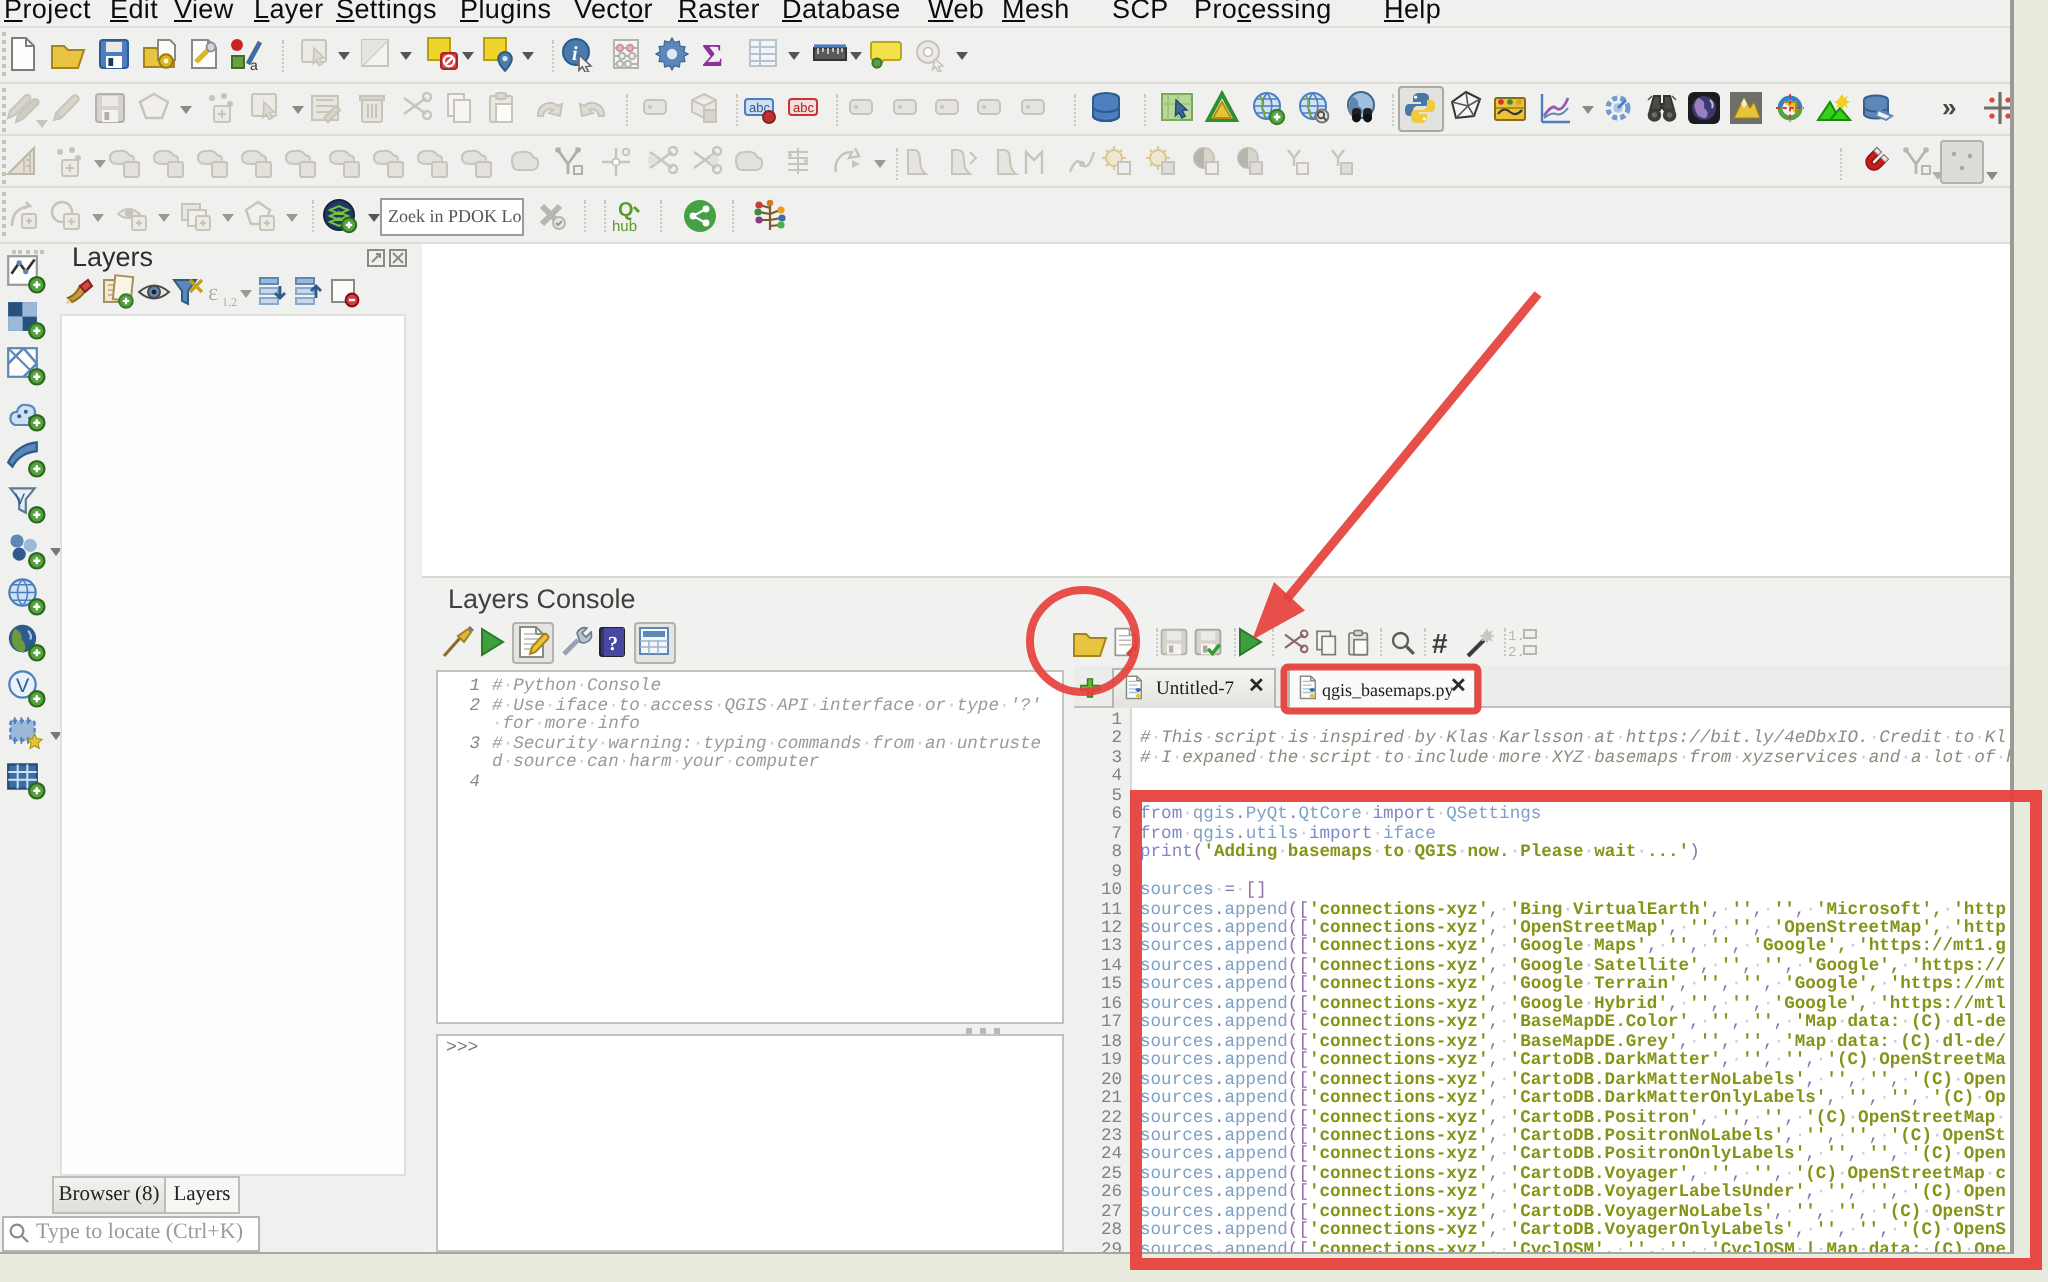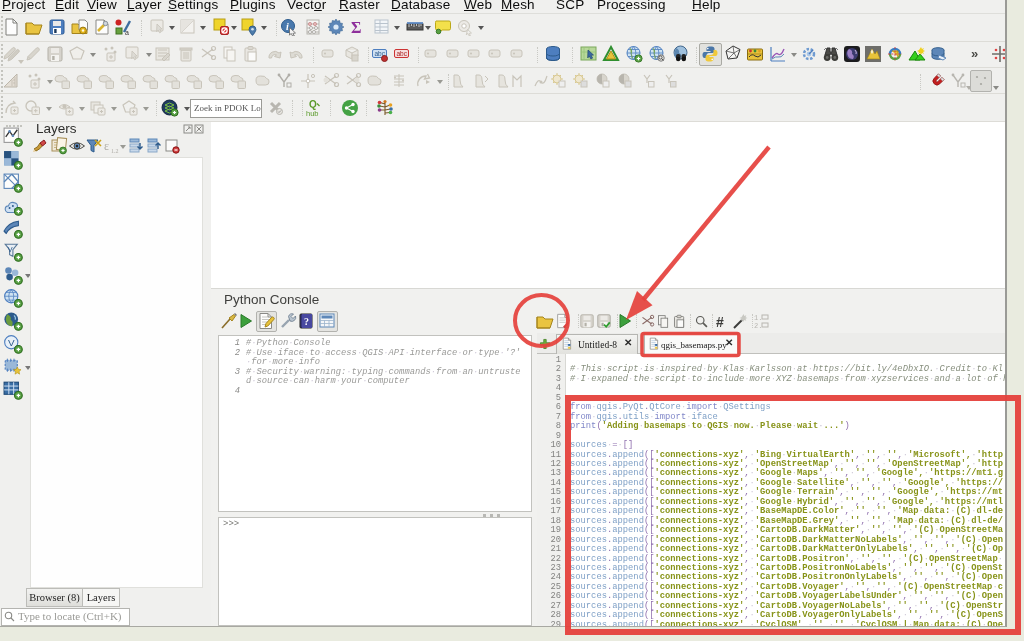--- a/index.html
+++ b/index.html
@@ -84,21 +84,21 @@
     <div style="position:absolute;left:83px;top:588px;width:37px;height:19px;background:#f6f6f4;border:1px solid #bcbcb8;border-left:none;font-family:'Liberation Serif',serif;font-size:10.5px;color:#222;text-align:center;padding-top:3px">Layers</div>
     <div style="position:absolute;left:211px;top:122px;width:796px;height:166px;background:#ffffff"></div>
     <div style="position:absolute;left:0px;top:607px;width:211px;height:20px;background:#f0f0ee"></div>
     <div style="position:absolute;left:1px;top:608px;width:129px;height:18px;background:#fff;border:1px solid #b4b4b0"></div>
     <svg style="position:absolute;left:4px;top:611px;" width="11" height="11" viewBox="0 0 11 11">
       <circle cx="4.5" cy="4.5" r="3.2" fill="none" stroke="#8a8a86" stroke-width="1.1"></circle>
       <path d="M7 7 l3 3" stroke="#8a8a86" stroke-width="1.1"></path>
     </svg>
     <div style="position:absolute;left:18px;top:610px;font-family:'Liberation Serif',serif;font-size:11px;color:#9a9a96;white-space:nowrap">Type to locate (Ctrl+K)</div>
     <div style="position:absolute;left:211px;top:288px;width:796px;height:339px;background:#f1f1ef;border-top:1px solid #d8d8d4"></div>
-    <div style="position:absolute;left:224px;top:292px;font-size:13.5px;color:#3f3f3d">Python Console</div>
+    <div style="position:absolute;left:224px;top:292px;font-size:13.5px;color:#3f3f3d">Layers Console</div>
     <div style="position:absolute;left:256px;top:311px;width:21px;height:21px;background:#e4e4e1;border:1px solid #b2b2ae;border-radius:2px"></div>
     <div style="position:absolute;left:317px;top:311px;width:21px;height:21px;background:#e4e4e1;border:1px solid #b2b2ae;border-radius:2px"></div>
     <div style="position:absolute;left:578px;top:314px;width:1px;height:14px;border-left:1px dotted #c9c9c4"></div>
     <div style="position:absolute;left:617px;top:314px;width:1px;height:14px;border-left:1px dotted #c9c9c4"></div>
     <div style="position:absolute;left:636px;top:314px;width:1px;height:14px;border-left:1px dotted #c9c9c4"></div>
     <div style="position:absolute;left:690px;top:314px;width:1px;height:14px;border-left:1px dotted #c9c9c4"></div>
     <div style="position:absolute;left:712px;top:314px;width:1px;height:14px;border-left:1px dotted #c9c9c4"></div>
     <div style="position:absolute;left:752px;top:314px;width:1px;height:14px;border-left:1px dotted #c9c9c4"></div>
     <div style="position:absolute;left:218px;top:335px;width:314px;height:177px;background:#fff;border:1px solid #c2c2be"></div>
     <div style="position:absolute;font-family:'Liberation Mono',monospace;font-size:8.8px;line-height:9.57px;font-style:italic;color:#9a9a98;white-space:pre;left:228px;top:339px;text-align:right;width:12px;color:#8a8a88">1
@@ -110,21 +110,21 @@
     <div style="position:absolute;font-family:'Liberation Mono',monospace;font-size:8.8px;line-height:9.57px;font-style:italic;color:#9a9a98;white-space:pre;left:246px;top:339px">#<span style="color:#cfc9d8">·</span>Python<span style="color:#cfc9d8">·</span>Console
 #<span style="color:#cfc9d8">·</span>Use<span style="color:#cfc9d8">·</span>iface<span style="color:#cfc9d8">·</span>to<span style="color:#cfc9d8">·</span>access<span style="color:#cfc9d8">·</span>QGIS<span style="color:#cfc9d8">·</span>API<span style="color:#cfc9d8">·</span>interface<span style="color:#cfc9d8">·</span>or<span style="color:#cfc9d8">·</span>type<span style="color:#cfc9d8">·</span>'?'
 <span style="color:#cfc9d8">·</span>for<span style="color:#cfc9d8">·</span>more<span style="color:#cfc9d8">·</span>info
 #<span style="color:#cfc9d8">·</span>Security<span style="color:#cfc9d8">·</span>warning:<span style="color:#cfc9d8">·</span>typing<span style="color:#cfc9d8">·</span>commands<span style="color:#cfc9d8">·</span>from<span style="color:#cfc9d8">·</span>an<span style="color:#cfc9d8">·</span>untruste
 d<span style="color:#cfc9d8">·</span>source<span style="color:#cfc9d8">·</span>can<span style="color:#cfc9d8">·</span>harm<span style="color:#cfc9d8">·</span>your<span style="color:#cfc9d8">·</span>computer</div>
     <div style="position:absolute;left:483px;top:514px;width:17px;height:3px;border-top:3px dotted #b8b8b4"></div>
     <div style="position:absolute;left:218px;top:517px;width:314px;height:109px;background:#fff;border:1px solid #c2c2be"></div>
     <div style="position:absolute;left:223px;top:519px;font-family:'Liberation Mono',monospace;font-size:9px;color:#7a7a76">&gt;&gt;&gt;</div>
     <div style="position:absolute;left:537px;top:333px;width:470px;height:21px;background:#ececea;border-bottom:1px solid #c0c0bc"></div>
     <div style="position:absolute;left:556px;top:334px;width:82px;height:20px;background:linear-gradient(#f4f4f2,#e2e2de);border:1px solid #b6b6b2;border-bottom:none"></div>
-    <div style="position:absolute;left:578px;top:340px;font-family:'Liberation Serif',serif;font-size:9.5px;color:#1a1a1a">Untitled-8</div>
+    <div style="position:absolute;left:578px;top:340px;font-family:'Liberation Serif',serif;font-size:9.5px;color:#1a1a1a">Untitled-7</div>
     <div style="position:absolute;left:624px;top:337px;font-size:10px;font-weight:bold;color:#2a2a2a">✕</div>
     <div style="position:absolute;left:644px;top:333px;width:94px;height:21px;background:#fafaf9;border:1px solid #b6b6b2;border-bottom:none"></div>
     <div style="position:absolute;left:661px;top:340px;font-family:'Liberation Serif',serif;font-size:9px;color:#1a1a1a">qgis_basemaps.py</div>
     <div style="position:absolute;left:725px;top:337px;font-size:10px;font-weight:bold;color:#2a2a2a">✕</div>
     <div style="position:absolute;left:537px;top:354px;width:29px;height:273px;background:#f0f0ee;border-right:1px solid #d8d8d4"></div>
     <div style="position:absolute;left:566px;top:354px;width:441px;height:273px;background:#fff"></div>
     <div style="position:absolute;left:537px;top:356px;width:24px;text-align:right;font-family:'Liberation Mono',monospace;font-size:8.8px;line-height:9.45px;color:#828280;white-space:pre">1
 2
 3
 4

